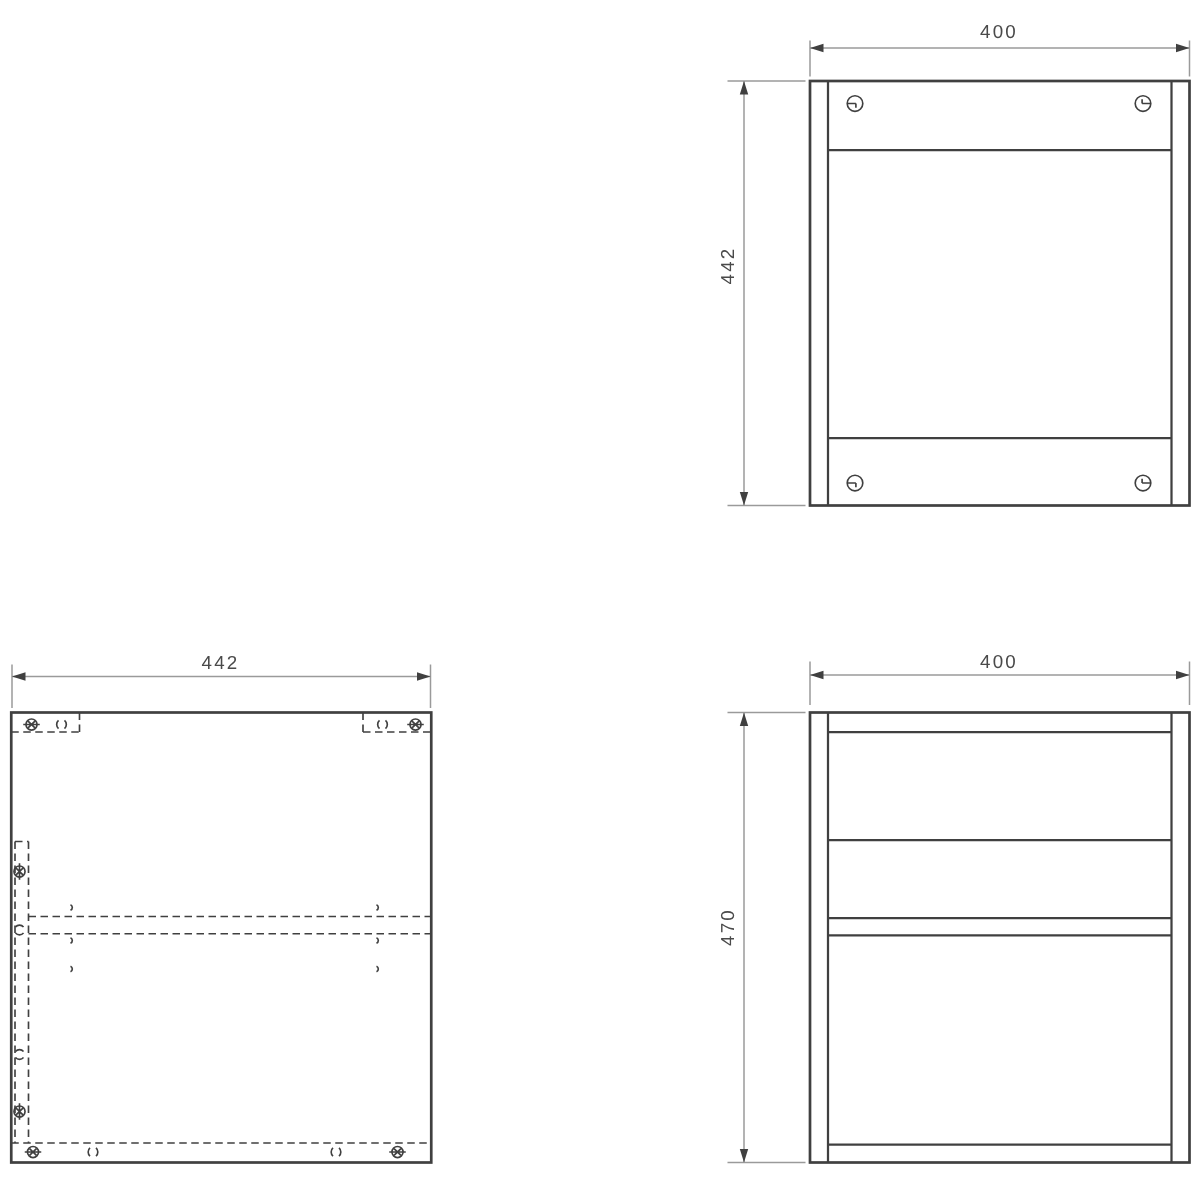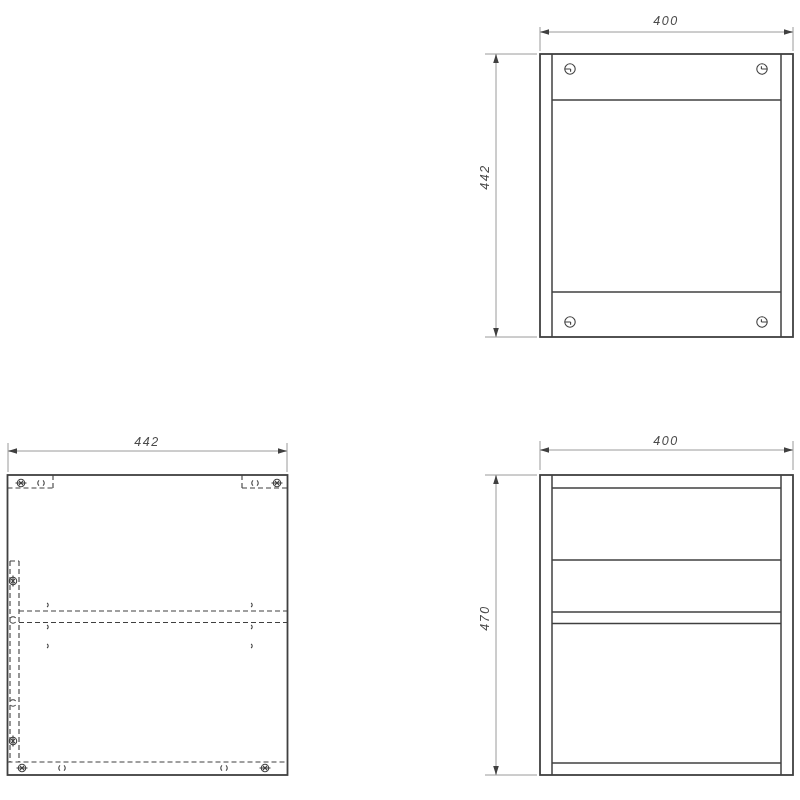--- a/index.html
+++ b/index.html
@@ -2,21 +2,21 @@
 <html style="--line-color: #404040; --dim-color: #9a9a9a; --text-color: #4a4a4a; --bg-color: #ffffff;"><head>
 <meta charset="utf-8">
 <style>
   :root{
     --line-color:#404040;
     --dim-color:#9a9a9a;
     --text-color:#4a4a4a;
     --bg-color:#ffffff;
   }
   html,body{margin:0;padding:0;background:var(--bg-color);}
-  .canvas{position:relative;width:800px;height:800px;background:var(--bg-color);overflow:hidden;font-style:italic;}
+  .canvas{position:relative;width:800px;height:800px;background:var(--bg-color);overflow:hidden;}
   svg{position:absolute;left:0;top:0;}
   .obj{stroke:var(--line-color);fill:none;stroke-width:1.5px;}
   .obj-outer{stroke:var(--line-color);fill:none;stroke-width:1.8px;}
   .dimline{stroke:var(--dim-color);fill:none;stroke-width:1px;}
   .arrow{fill:var(--line-color);stroke:none;}
   .dashed{stroke:var(--line-color);fill:none;stroke-width:1.1px;stroke-dasharray:5 3;}
   .sym{stroke:var(--line-color);fill:none;stroke-width:1.1px;}
   .dimtext{
     fill:var(--text-color);
     font-family:"Liberation Sans",sans-serif;

